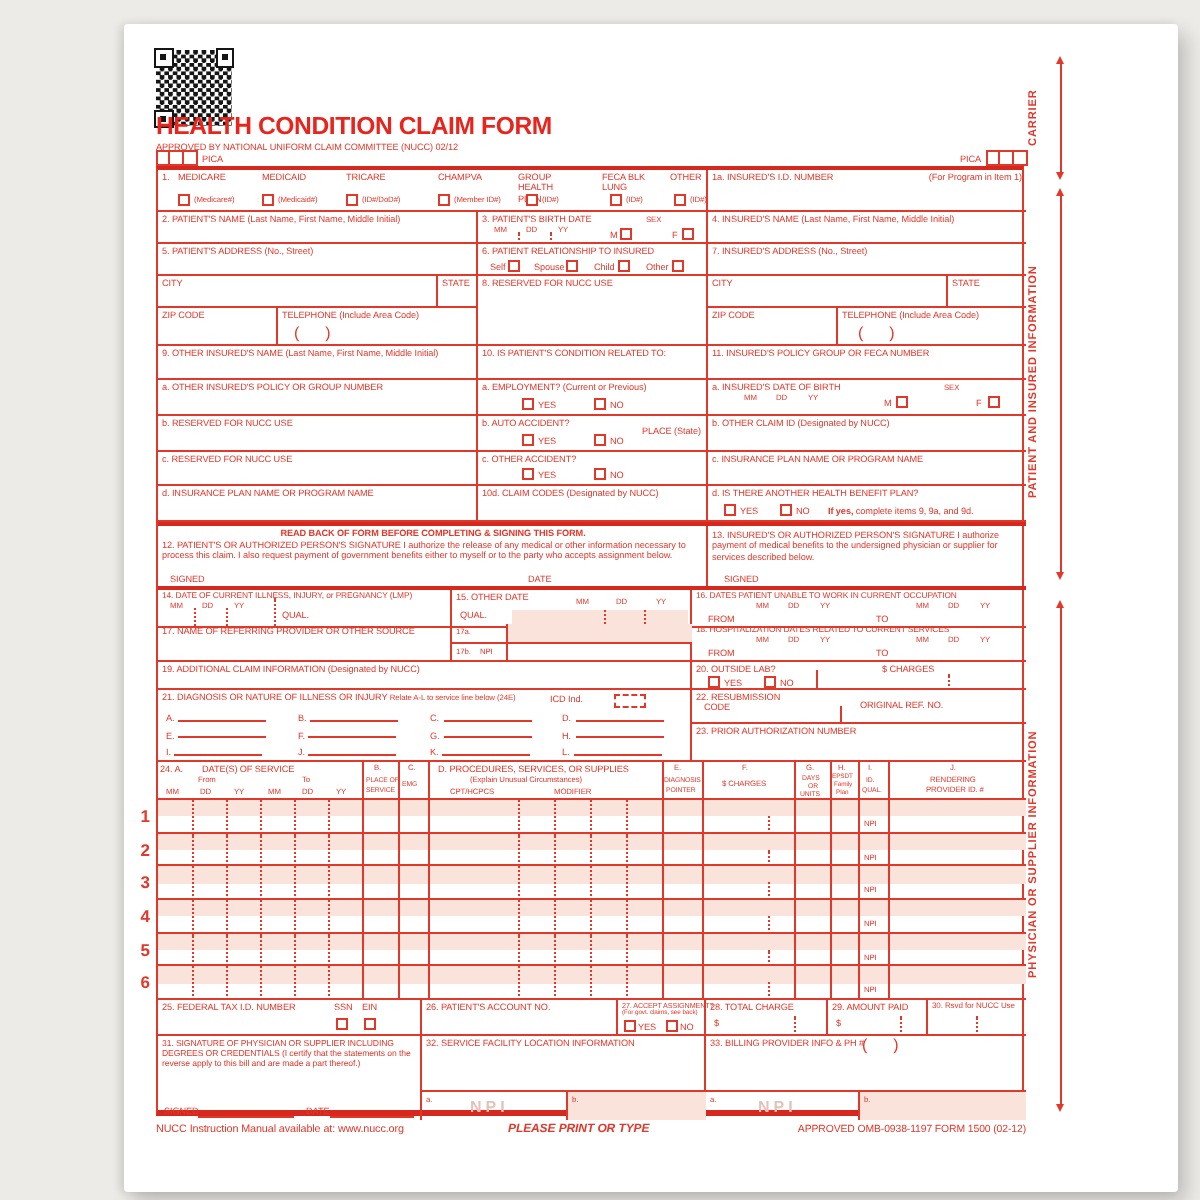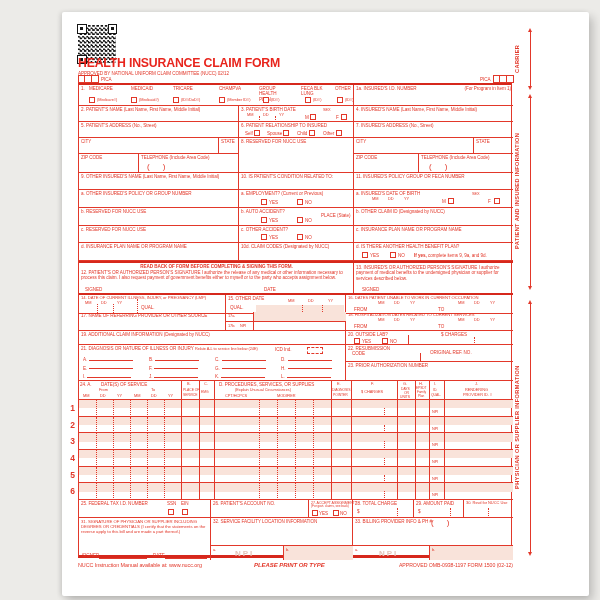--- a/index.html
+++ b/index.html
@@ -42,21 +42,21 @@
 </head>
 <body>
 
 <div class="paper">
 
   <div class="abs qr">
     <div class="fd" style="left:-1px;top:-1px"></div>
     <div class="fd" style="right:-1px;top:-1px"></div>
     <div class="fd" style="left:-1px;bottom:-1px"></div>
   </div>
-  <div class="abs" style="left:16px;top:44px;font-size:12.3px;font-weight:bold;color:var(--bright);letter-spacing:-.2px">HEALTH INSURANCE CLAIM FORM</div>
+  <div class="abs" style="left:16px;top:44px;font-size:12.3px;font-weight:bold;color:var(--bright);letter-spacing:-.2px">HEALTH CONDITION CLAIM FORM</div>
   <div class="abs lbl" style="left:16px;top:59px">APPROVED BY NATIONAL UNIFORM CLAIM COMMITTEE (NUCC) 02/12</div>
 
   <div class="abs" style="left:16px;top:62.5px;height:8px">
     <span class="abs" style="left:0;width:7px;height:8px;border:1px solid var(--red)"></span>
     <span class="abs" style="left:7px;width:7px;height:8px;border:1px solid var(--red);border-left:none"></span>
     <span class="abs" style="left:14px;width:7px;height:8px;border:1px solid var(--red);border-left:none"></span>
     <span class="abs lbl" style="left:23px;top:2px">PICA</span>
   </div>
   <div class="abs" style="left:418px;top:62.5px;height:8px">
     <span class="abs lbl" style="left:0;top:2px">PICA</span>

